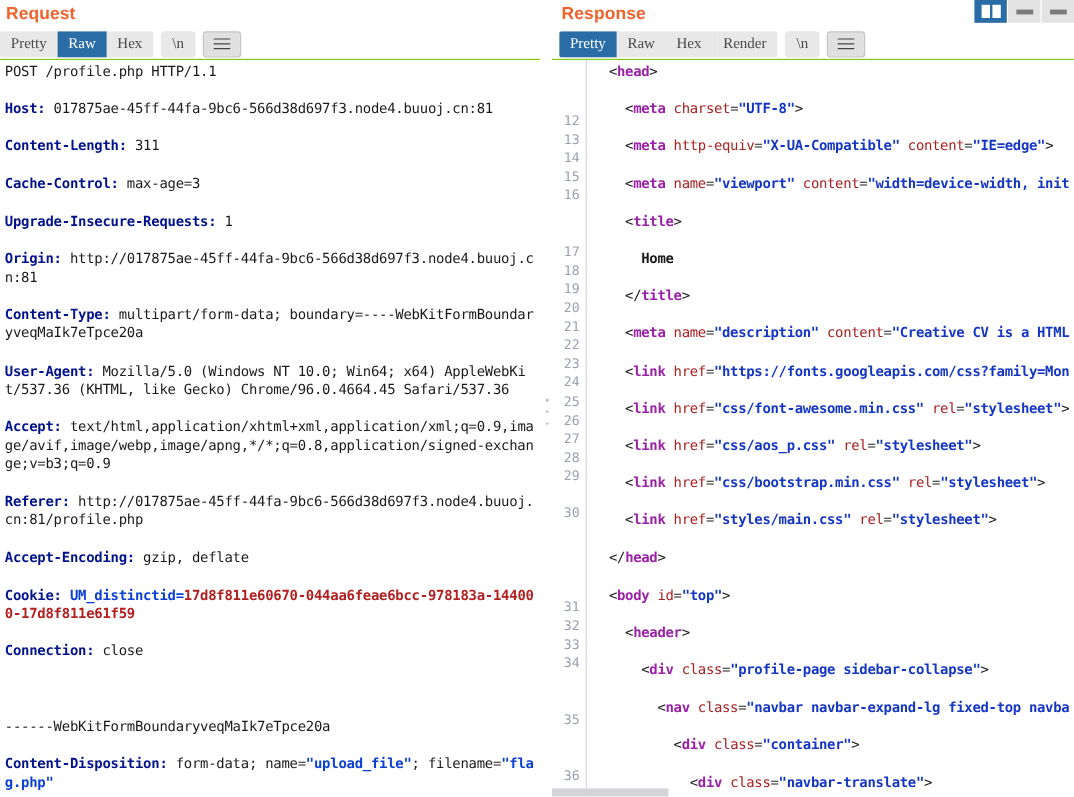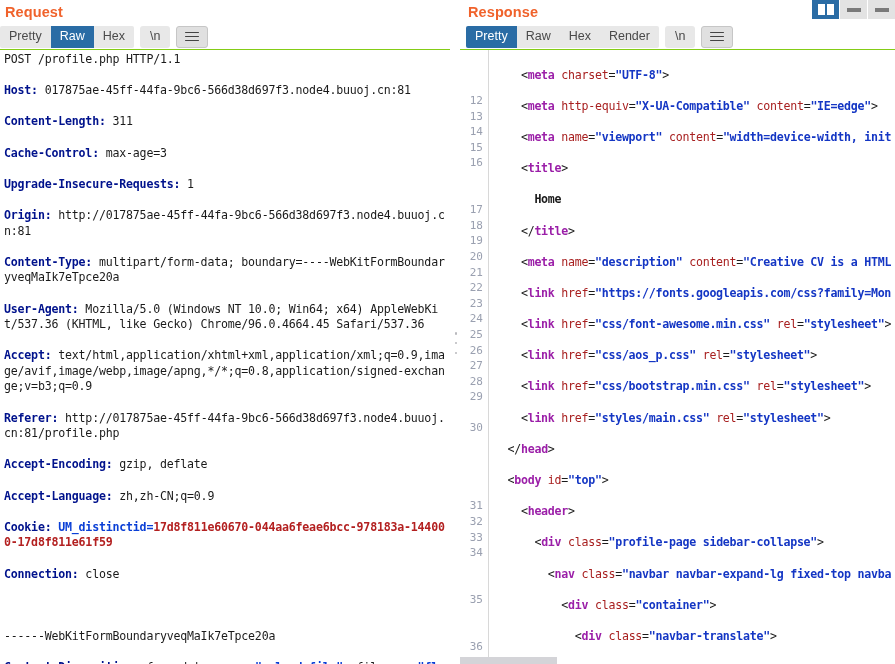--- a/index.html
+++ b/index.html
@@ -64,21 +64,21 @@
     color: #4a4a4a;
     background: #e8e8e8;
     padding: 3px 9px 4px 9px;
     line-height: 15px;
     height: 22px;
     border: none;
     cursor: default;
     white-space: nowrap;
     display: flex;
     align-items: center;
-    font-family: Liberation Sans, sans-serif;
+    font-family: Liberation Serif, serif;
   }
   .tab.active {
     background: #2a6ca5;
     color: #ffffff;
   }
   .tab-group {
     display: flex;
     border-radius: 2px;
     overflow: hidden;
   }
@@ -261,21 +261,20 @@
 <span class="ln"><span class="hk">Host:</span><span class="hv"> 017875ae-45ff-44fa-9bc6-566d38d697f3.node4.buuoj.cn:81</span></span>
 <span class="ln"><span class="hk">Content-Length:</span><span class="hv"> 311</span></span>
 <span class="ln"><span class="hk">Cache-Control:</span><span class="hv"> max-age=3</span></span>
 <span class="ln"><span class="hk">Upgrade-Insecure-Requests:</span><span class="hv"> 1</span></span>
 <span class="ln"><span class="hk">Origin:</span><span class="hv"> http://017875ae-45ff-44fa-9bc6-566d38d697f3.node4.buuoj.cn:81</span></span>
 <span class="ln"><span class="hk">Content-Type:</span><span class="hv"> multipart/form-data; boundary=----WebKitFormBoundaryveqMaIk7eTpce20a</span></span>
 <span class="ln"><span class="hk">User-Agent:</span><span class="hv"> Mozilla/5.0 (Windows NT 10.0; Win64; x64) AppleWebKit/537.36 (KHTML, like Gecko) Chrome/96.0.4664.45 Safari/537.36</span></span>
 <span class="ln"><span class="hk">Accept:</span><span class="hv"> text/html,application/xhtml+xml,application/xml;q=0.9,image/avif,image/webp,image/apng,*/*;q=0.8,application/signed-exchange;v=b3;q=0.9</span></span>
 <span class="ln"><span class="hk">Referer:</span><span class="hv"> http://017875ae-45ff-44fa-9bc6-566d38d697f3.node4.buuoj.cn:81/profile.php</span></span>
 <span class="ln"><span class="hk">Accept-Encoding:</span><span class="hv"> gzip, deflate</span></span>
-<span class="ln"><span class="hk">Accept-Language:</span><span class="hv"> zh,zh-CN;q=0.9</span></span>
 <span class="ln"><span class="hk">Cookie:</span><span class="qs"> UM_distinctid=</span><span class="cv">17d8f811e60670-044aa6feae6bcc-978183a-144000-17d8f811e61f59</span></span>
 <span class="ln"><span class="hk">Connection:</span><span class="hv"> close</span></span>
 <span class="ln">&nbsp;</span>
 <span class="ln"><span class="plain">------WebKitFormBoundaryveqMaIk7eTpce20a</span></span>
 <span class="ln"><span class="hk">Content-Disposition:</span><span class="hv"> form-data; name=</span><span class="qs">"upload_file"</span><span class="hv">; filename=</span><span class="qs">"flag.php"</span></span>
 
 
 
 
 
@@ -351,21 +350,21 @@
           <div class="gutter-line">35</div>
           <div class="gutter-line gutter-blank">&nbsp;</div>
           <div class="gutter-line gutter-blank">&nbsp;</div>
           <div class="gutter-line">36</div>
           <div class="gutter-line gutter-blank">&nbsp;</div>
           <div class="gutter-line gutter-blank">&nbsp;</div>
           <div class="gutter-line">37</div>
           <div class="gutter-line gutter-blank">&nbsp;</div>
         </div>
       <div class="vrule"></div>
-      <div class="code" id="response-code">
+      <div class="code" id="response-code"><span class="ln">  <span class="pn">&lt;</span><span class="tg">head</span><span class="pn">&gt;</span></span>
 <span class="ln">    <span class="pn">&lt;</span><span class="tg">meta</span><span class="pn"> </span><span class="at">charset</span><span class="pn">=</span><span class="av">"UTF-8"</span><span class="pn">&gt;</span></span>
 <span class="ln">    <span class="pn">&lt;</span><span class="tg">meta</span><span class="pn"> </span><span class="at">http-equiv</span><span class="pn">=</span><span class="av">"X-UA-Compatible"</span><span class="pn"> </span><span class="at">content</span><span class="pn">=</span><span class="av">"IE=edge"</span><span class="pn">&gt;</span></span>
 <span class="ln">    <span class="pn">&lt;</span><span class="tg">meta</span><span class="pn"> </span><span class="at">name</span><span class="pn">=</span><span class="av">"viewport"</span><span class="pn"> </span><span class="at">content</span><span class="pn">=</span><span class="av">"width=device-width, init</span></span>
 <span class="ln">    <span class="pn">&lt;</span><span class="tg">title</span><span class="pn">&gt;</span></span>
 <span class="ln">      <span class="tx">Home</span></span>
 <span class="ln">    <span class="pn">&lt;/</span><span class="tg">title</span><span class="pn">&gt;</span></span>
 <span class="ln">    <span class="pn">&lt;</span><span class="tg">meta</span><span class="pn"> </span><span class="at">name</span><span class="pn">=</span><span class="av">"description"</span><span class="pn"> </span><span class="at">content</span><span class="pn">=</span><span class="av">"Creative CV is a HTML</span></span>
 <span class="ln">    <span class="pn">&lt;</span><span class="tg">link</span><span class="pn"> </span><span class="at">href</span><span class="pn">=</span><span class="av">"https://fonts.googleapis.com/css?family=Mon</span></span>
 <span class="ln">    <span class="pn">&lt;</span><span class="tg">link</span><span class="pn"> </span><span class="at">href</span><span class="pn">=</span><span class="av">"css/font-awesome.min.css"</span><span class="pn"> </span><span class="at">rel</span><span class="pn">=</span><span class="av">"stylesheet"</span><span class="pn">&gt;</span></span>
 <span class="ln">    <span class="pn">&lt;</span><span class="tg">link</span><span class="pn"> </span><span class="at">href</span><span class="pn">=</span><span class="av">"css/aos_p.css"</span><span class="pn"> </span><span class="at">rel</span><span class="pn">=</span><span class="av">"stylesheet"</span><span class="pn">&gt;</span></span>

